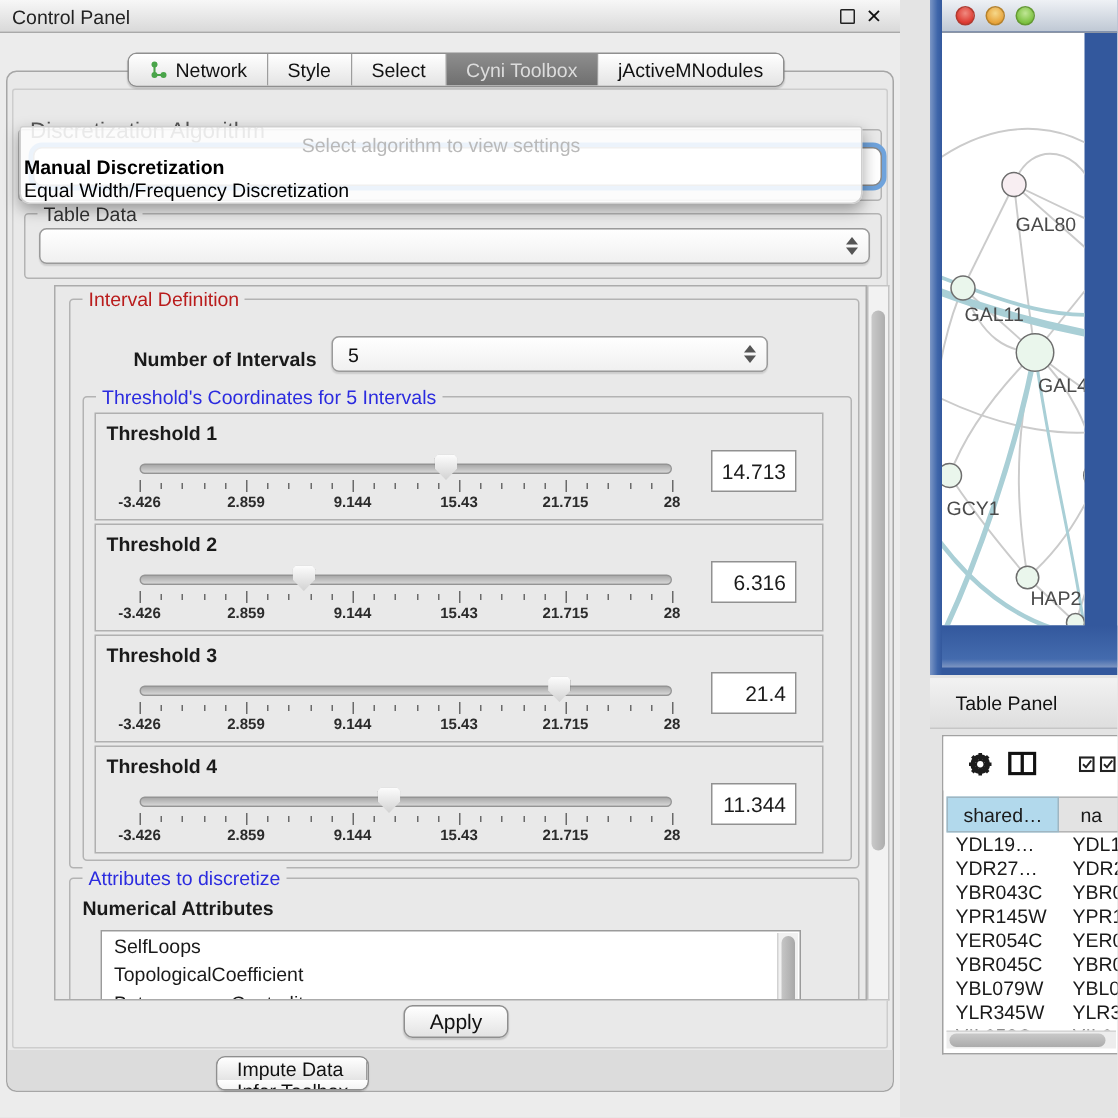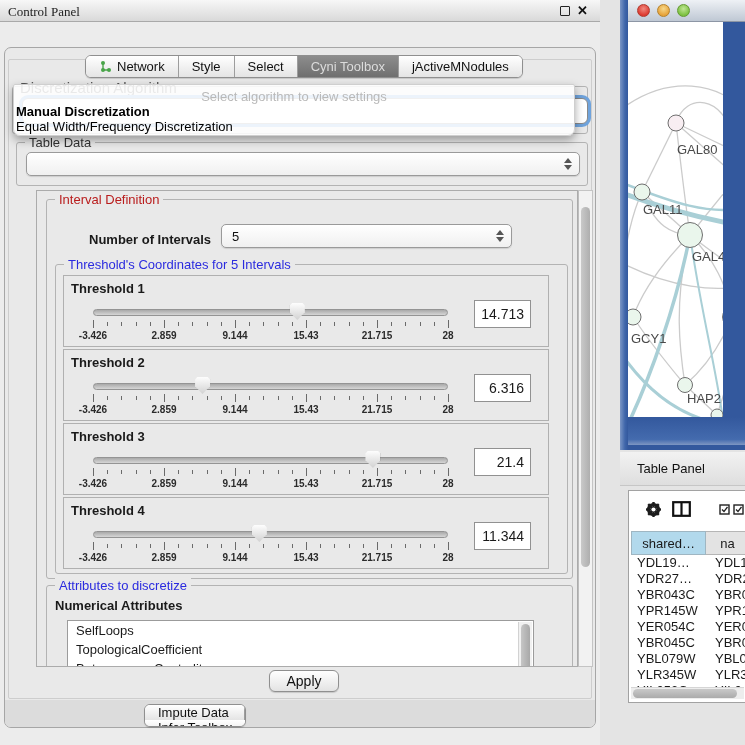--- a/index.html
+++ b/index.html
@@ -2,34 +2,34 @@
 <html><head>
 <meta charset="utf-8">
 <style>
   * { margin:0; padding:0; box-sizing:border-box; }
   html,body { width:745px; height:745px; overflow:hidden; }
   body { font-family:"Liberation Sans","DejaVu Sans",sans-serif; background:#e4e4e4; position:relative; font-size:13px; color:#1a1a1a; }
   .abs { position:absolute; }
 
   
   .control-panel { left:0; top:0; width:600px; height:745px; background:#ececec; }
-  .cp-titlebar { left:0; top:0; width:600px; height:22px; background:linear-gradient(#f7f7f7,#d9d9d9); border-bottom:1px solid #a9a9a9;font-family:Liberation Serif, serif; }
+  .cp-titlebar { left:0; top:0; width:600px; height:22px; background:linear-gradient(#f7f7f7,#d9d9d9); border-bottom:1px solid #a9a9a9; }
   .cp-title { position:absolute; left:8px; top:4px; font-size:13px; color:#222; }
   .float-icon { position:absolute; right:30px; top:6px; width:10px; height:10px; border:1.6px solid #222; border-radius:1px; }
   .close-icon { position:absolute; right:12px; top:3px; font-size:13px; font-weight:bold; color:#111; }
 
   .outer-pane { left:4px; top:47px; width:592px; height:681px; background:#e9e9e9; border:1px solid #a6a6a6; border-radius:7px; }
   .inner-pane { left:8px; top:59px; width:584px; height:640px; border:1px solid #cdcdcd; border-radius:2px; }
 
   
   .seg-bar { display:flex; height:23px; border:1px solid #8f8f8f; border-radius:6px; overflow:hidden; background:#fff; box-shadow:0 1px 1px rgba(0,0,0,0.15); }
   .seg { display:flex; align-items:center; gap:5px; padding:0 13px; font-size:13px; background:linear-gradient(#ffffff,#e4e4e4); border-right:1px solid #9d9d9d; color:#111; white-space:nowrap; }
   .seg:last-child { border-right:none; }
   .seg.sel { background:linear-gradient(#8d8d8d,#6f6f6f); color:#dcdcdc; }
-  .top-tabs { left:85px; top:35px;margin-top:20px; }
+  .top-tabs { left:85px; top:35px; }
   .mode-tabs { left:144px; top:704px;flex-direction:column; }
   .cp-footer { left:5px; top:700px; width:590px; height:27px; background:#dcdcdc; border-radius:0 0 6px 6px; }
 
   
   .group { border:1px solid #b3b3b3; border-radius:3px; position:absolute; }
   .group-label { position:absolute; top:-8px; left:8px; background:#e9e9e9; padding:0 4px; font-size:13px; white-space:nowrap; }
   .lbl-green { color:#b91c1c;text-align:right; }
   .lbl-blue { color:#2b2bdf; }
   .lbl-dark { color:#333; }
 

